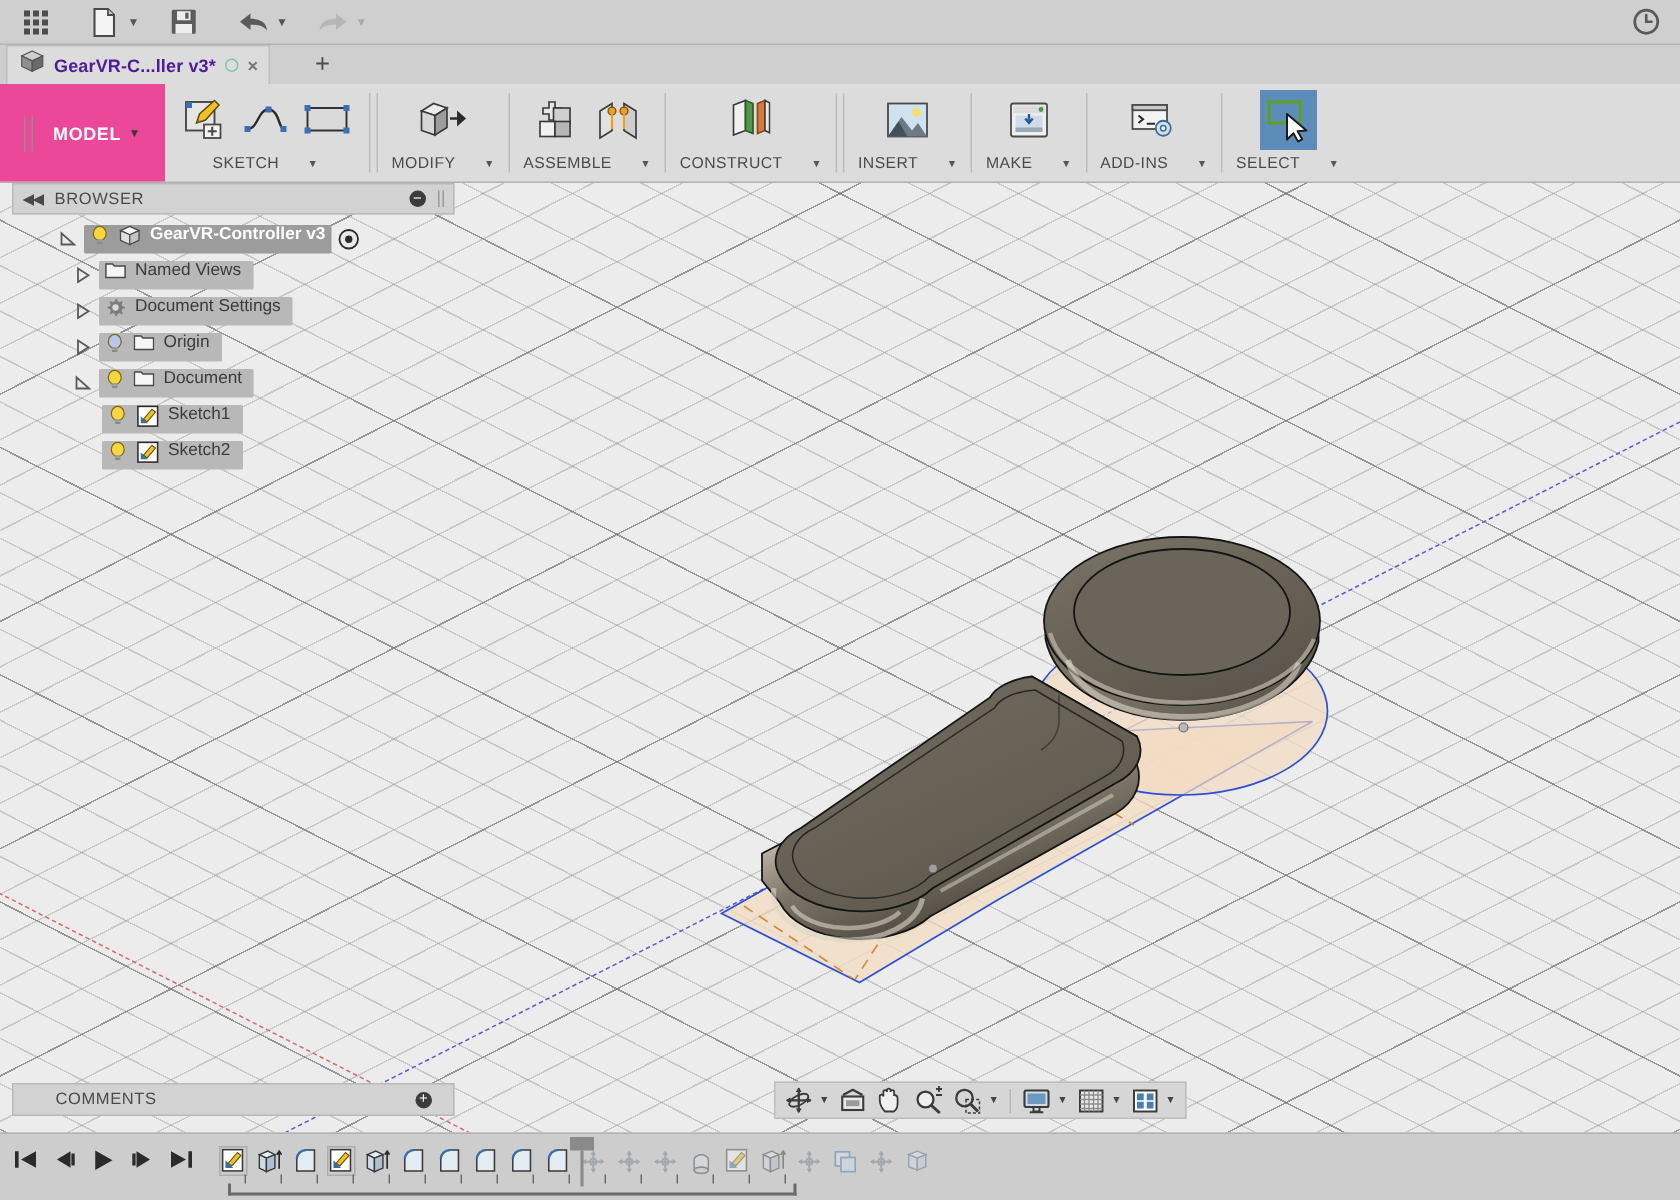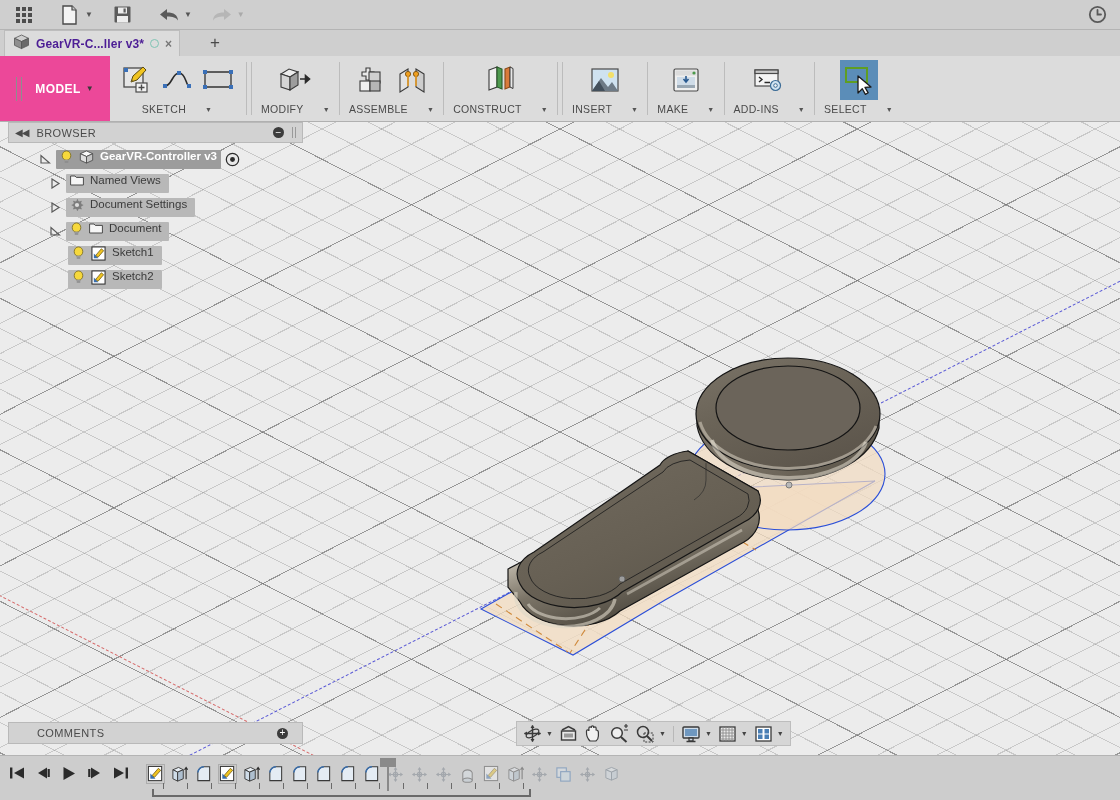--- a/index.html
+++ b/index.html
@@ -644,20 +644,43 @@
   <circle cx="8" cy="8" r="2.4" fill="#dcdcdc"></circle>
 </svg>
             </span>
             <span>Document Settings</span>
           </span>
         </div>
         <div class="node">
           <span style="width: 36px; display: inline-block;"></span>
           <span class="arrow">
             <svg width="11" height="11" viewBox="0 0 11 11">
+              <path d="M2 1 L9 5.5 L2 10 Z" fill="none" stroke="#5a5a5a" stroke-width="1.2"></path>
+            </svg>
+          </span>
+          <span class="chip">
+            <span>
+              <svg class="bulb" viewBox="0 0 13 15">
+  <ellipse cx="6.5" cy="6" rx="4.6" ry="5" fill="#b9c7ea" stroke="#7a6a20" stroke-width="0.9"></ellipse>
+  <rect x="4.2" y="10.3" width="4.6" height="1.5" fill="#9a9a9a"></rect>
+  <rect x="4.6" y="12" width="3.8" height="1.6" fill="#8a8a8a"></rect>
+</svg>
+            </span>
+            <span>
+              <svg class="folder" viewBox="0 0 14 12">
+  <path d="M0.6 2 H5 L6.3 3.4 H13.4 V11 H0.6 Z" fill="#f6f6f6" stroke="#4a4a4a" stroke-width="1"></path>
+</svg>
+            </span>
+            <span>Origin</span>
+          </span>
+        </div>
+        <div class="node">
+          <span style="width: 36px; display: inline-block;"></span>
+          <span class="arrow">
+            <svg width="11" height="11" viewBox="0 0 11 11">
               <path d="M1 9 L9.5 9 L1 1.5 Z" fill="none" stroke="#5a5a5a" stroke-width="1.2"></path>
             </svg>
           </span>
           <span class="chip">
             <span>
               <svg class="bulb" viewBox="0 0 13 15">
   <ellipse cx="6.5" cy="6" rx="4.6" ry="5" fill="#f6d83c" stroke="#7a6a20" stroke-width="0.9"></ellipse>
   <rect x="4.2" y="10.3" width="4.6" height="1.5" fill="#9a9a9a"></rect>
   <rect x="4.6" y="12" width="3.8" height="1.6" fill="#8a8a8a"></rect>
 </svg>

